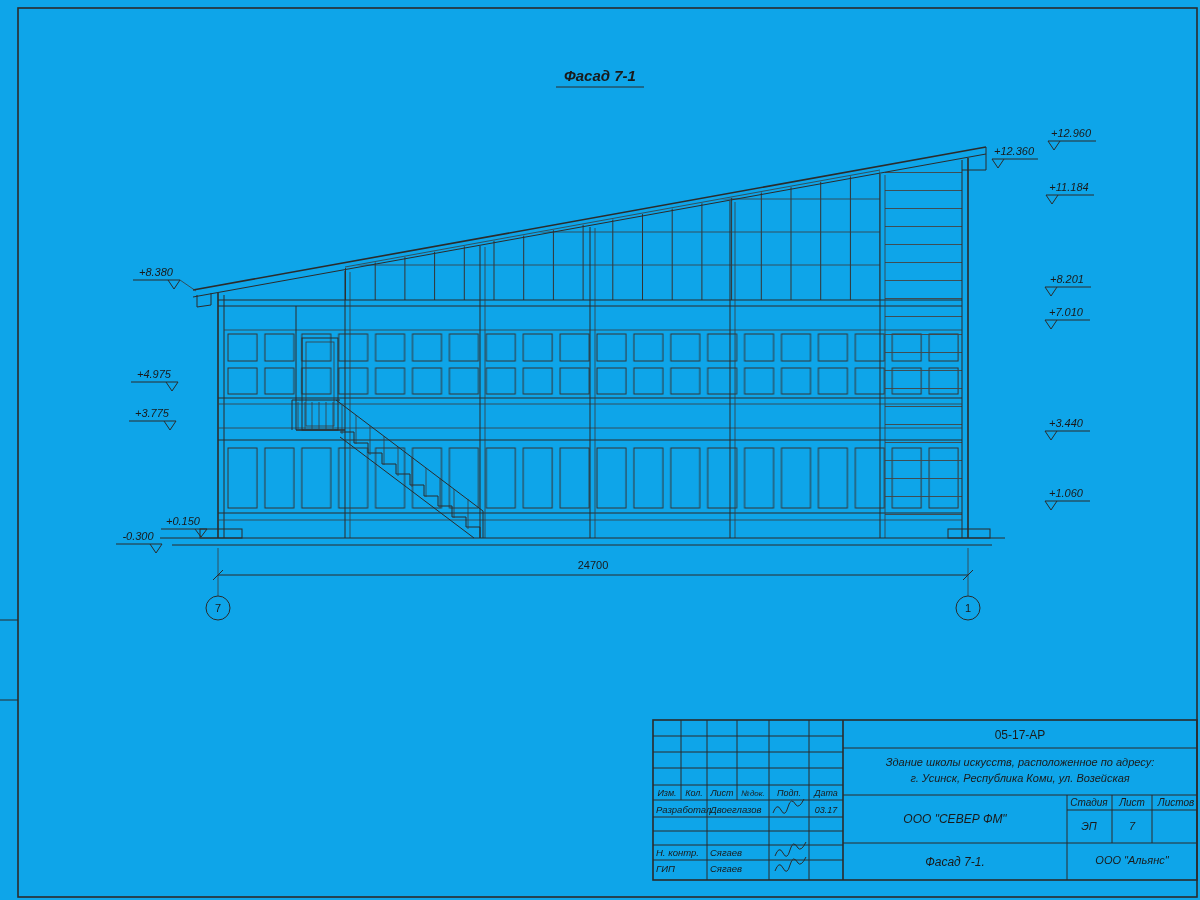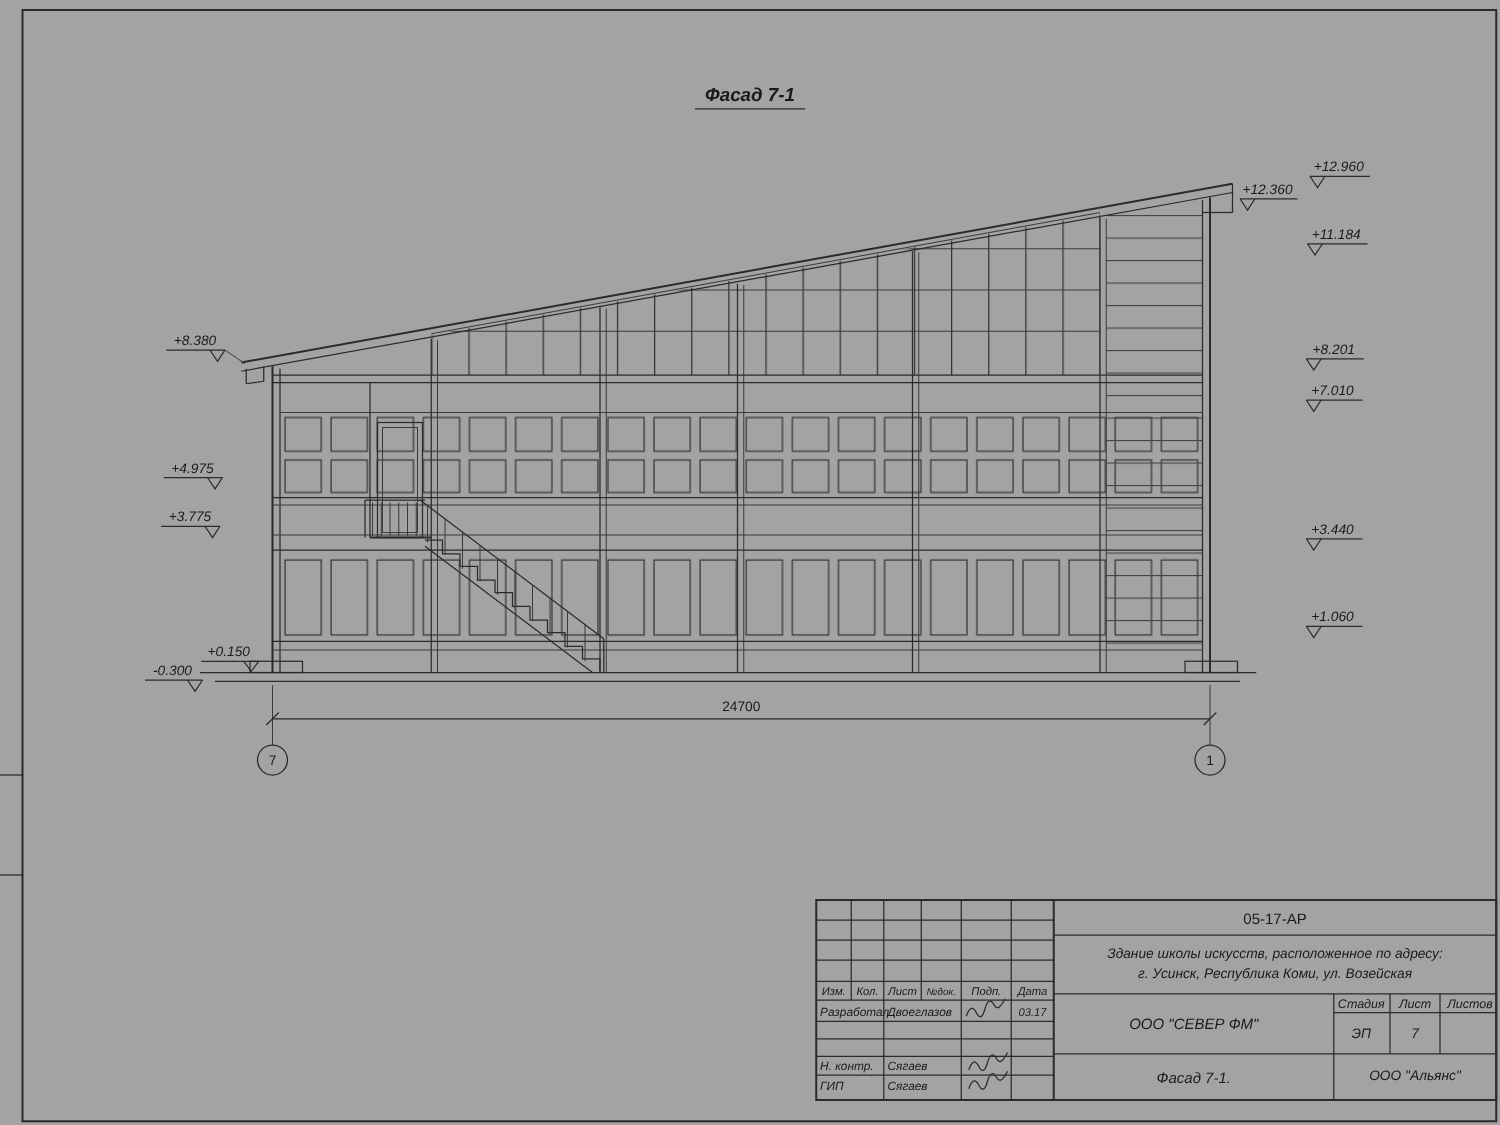--- a/index.html
+++ b/index.html
@@ -1,16 +1,16 @@
 <!DOCTYPE html>
 <html><head>
 <meta charset="utf-8">
 <style>
   html,body{margin:0;padding:0;background:#e8e8e8;}
-  .sheet{width:1200px;height:900px;background:#a3a3a3;position:relative;overflow:hidden;text-decoration:underline;}
+  .sheet{width:1200px;height:900px;background:#0ea5e9;position:relative;overflow:hidden;text-decoration:underline;}
   svg{display:block;}
   text{font-family:"Liberation Sans","DejaVu Sans",sans-serif;fill:#1a1a1a;}
   .it{font-style:italic;}
   .ln{stroke:#2b2b2b;stroke-width:1;fill:none;}
   .thick{stroke-width:1.6;}
   .thin{stroke:#3a3a3a;stroke-width:0.8;fill:none;}
 </style>
 </head>
 <body>
 

